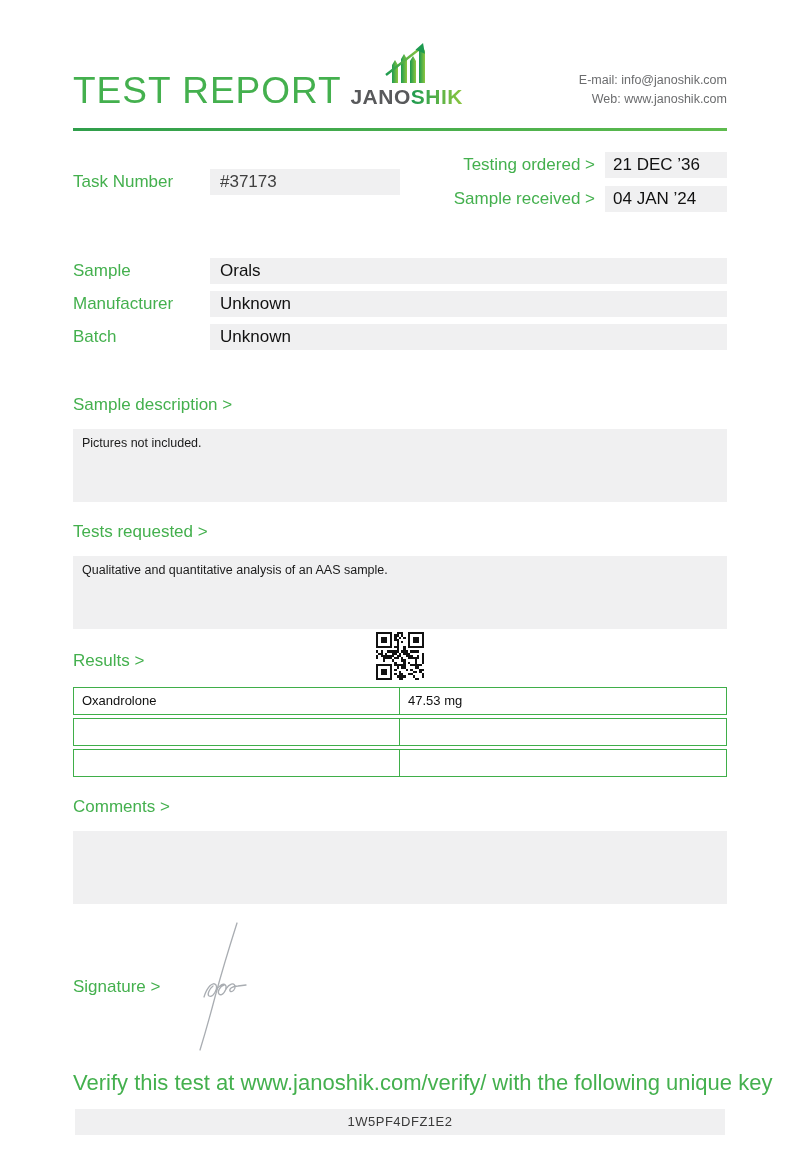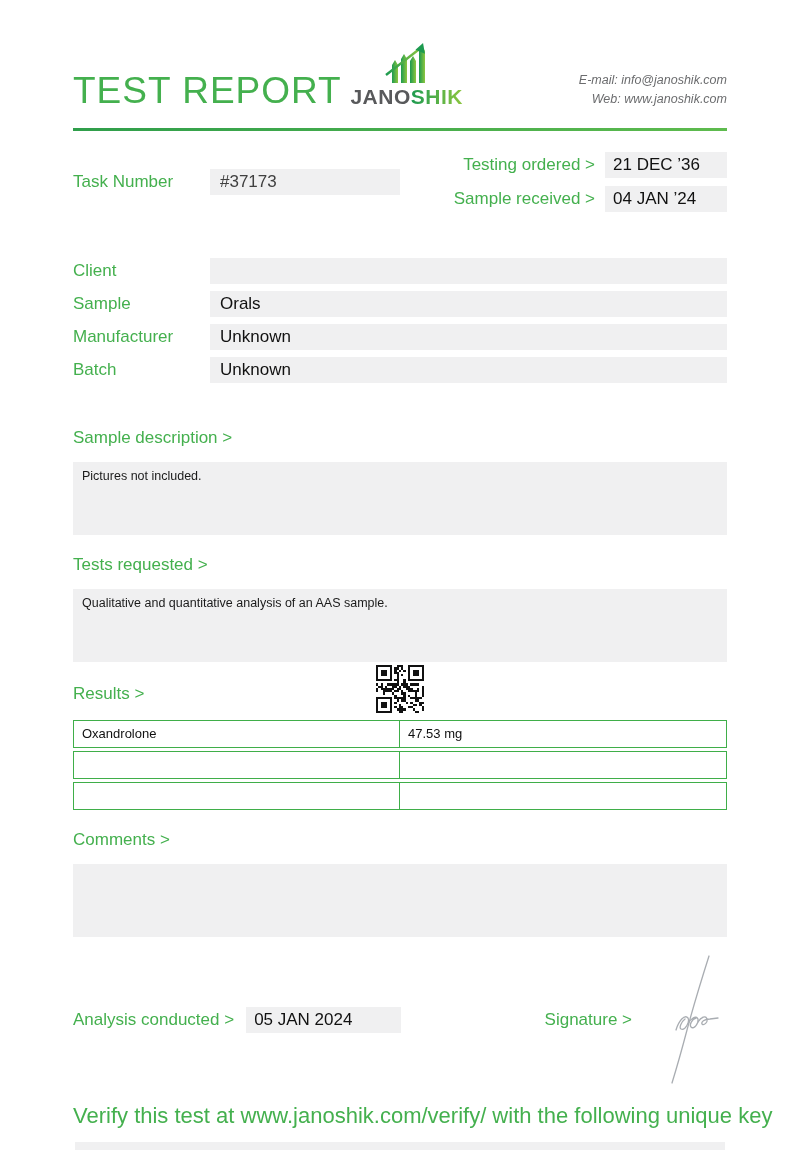--- a/index.html
+++ b/index.html
@@ -27,21 +27,21 @@
   .logo-icon { display: block; margin: 0 auto; }
   .logo-text { font-size: 21px; font-weight: 700; letter-spacing: 0.5px; margin-top: 2px; }
   .logo-text .jano { color: #58595b; }
   .logo-text .shik {
     color: #3fae49;
     background: linear-gradient(90deg, #1d9a50, #8dc63f);
     -webkit-background-clip: text; background-clip: text;
     -webkit-text-fill-color: transparent;
   }
   .header-right { flex: 1 1 0; text-align: right; margin-top: 28px;
-    font-size: 12.5px; color: #6b6c6e; line-height: 1.5; font-style: italic; }
+    font-size: 12.5px; color: #6b6c6e; line-height: 1.5; }
 
   .rule {
     height: 3px; margin: 16px 73px 0 73px;
     background: linear-gradient(90deg, #2f9e4b, #5ebb4e);
   }
 
   
   .green-label { color: #44b04e; font-size: 17px; }
   .graybox { background: #f0f0f1; }
 
@@ -164,24 +164,20 @@
         <span class="date-value graybox">21 DEC ’36</span>
       </div>
       <div class="date-row">
         <span class="green-label">Sample received &gt;</span>
         <span class="date-value graybox">04 JAN ’24</span>
       </div>
     </div>
   </div>
 
   <div class="details">
-    <div class="detail-row">
-      <span class="green-label">Client</span>
-      <span class="detail-value graybox"></span>
-    </div>
     <div class="detail-row">
       <span class="green-label">Sample</span>
       <span class="detail-value graybox">Orals</span>
     </div>
     <div class="detail-row">
       <span class="green-label">Manufacturer</span>
       <span class="detail-value graybox">Unknown</span>
     </div>
     <div class="detail-row">
       <span class="green-label">Batch</span>
@@ -347,24 +343,20 @@
       </div>
     </div>
   </div>
 
   <div class="content">
     <div class="green-label section-heading tight">Comments &gt;</div>
     <div class="section-box graybox"></div>
   </div>
 
   <div class="footer-row">
-    <div class="analysis">
-      <span class="green-label">Analysis conducted &gt;</span>
-      <span class="analysis-value graybox">05 JAN 2024</span>
-    </div>
     <div class="signature-group">
       <span class="green-label">Signature &gt;</span>
       <svg class="signature-svg" width="75" height="135" viewBox="0 0 75 135">
         <g fill="none" stroke="#a9adb2" stroke-width="1.3" stroke-linecap="round">
           <path d="M57 4 C50 26 42 52 35 78 C30 97 24 118 20 131"></path>
           <path d="M24 78 C27 68 33 62 36 66 C38 70 33 79 29 77 C27 76 29 70 33 67"></path>
           <path d="M36 72 C39 66 44 63 46 67 C47 71 42 78 39 75 C37 73 40 67 44 66"></path>
           <path d="M46 70 C49 65 54 63 55 67 C56 70 52 74 50 72 C49 70 52 67 58 67 L66 66"></path>
         </g>
       </svg>

